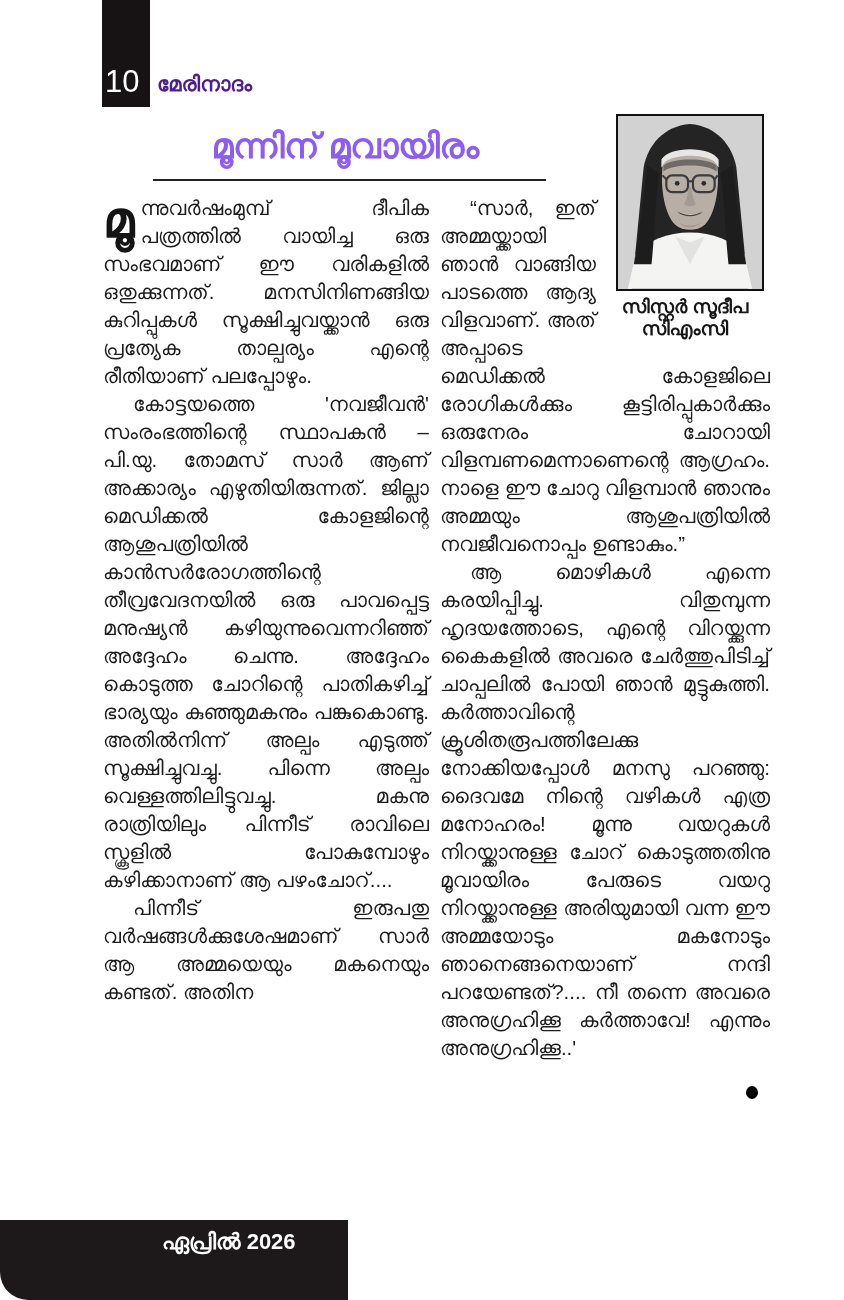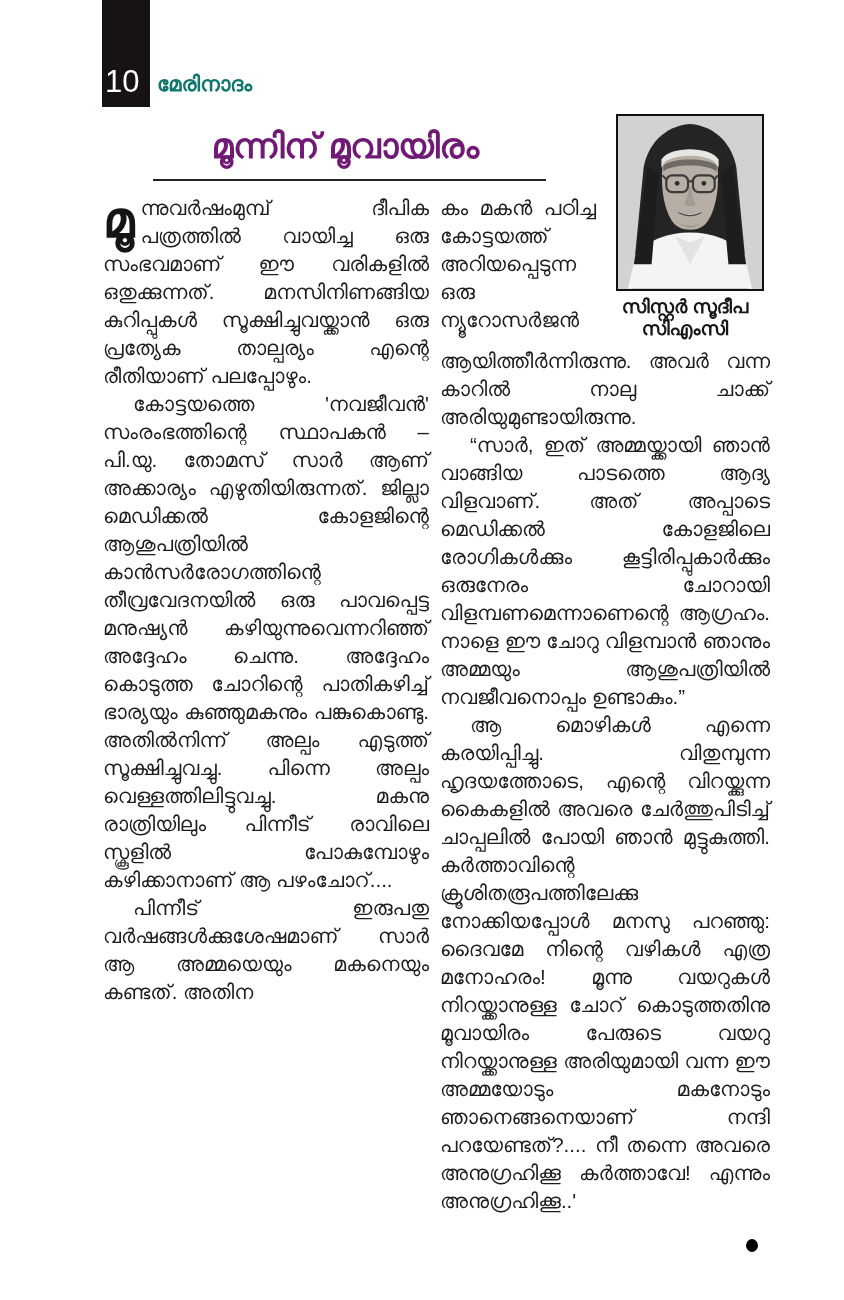--- a/index.html
+++ b/index.html
@@ -28,34 +28,34 @@
     font-size: 31px;
     line-height: 1;
     padding: 0 0 10px 3px;
     letter-spacing: 0px;
   }
   .magazine-title {
     position: absolute;
     left: 157px; top: 72px;
     font-size: 21px;
     font-weight: bold;
-    color: #0f766e;
+    color: #4c1d95;
   }
 
   
   .article-title {
     position: absolute;
     left: 110px; top: 126px;
     width: 470px;
     margin: 0;
     text-align: center;
     font-size: 35px;
     line-height: 40px;
     font-weight: bold;
-    color: #701a75;
+    color: #8b5cf6;
     letter-spacing: -0.5px;
   }
   .title-rule {
     position: absolute;
     left: 153px; top: 179px;
     width: 393px; height: 2px;
     background: #222222;
   }
 
   
@@ -190,23 +190,25 @@
         </svg>
       </div>
       <div class="photo-caption">
         <div>സിസ്റ്റർ സൂദീപ</div>
         <div>സിഎംസി</div>
       </div>
     </div>
 
     <div class="photo-wrap-spacer"></div>
 
-    <p class="no-indent">കം മകൻ പഠിച്ച കോട്ടയത്ത് അറിയപ്പെടുന്ന ഒരു ന്യൂറോസർജൻ ആയിത്തീർന്നിരുന്നു. അവർ വന്ന കാറിൽ നാലു ചാക്ക് അരിയുമുണ്ടായിരുന്നു.</p>
     <p>“സാർ, ഇത് അമ്മയ്ക്കായി ഞാൻ വാങ്ങിയ പാടത്തെ ആദ്യ വിളവാണ്. അത് അപ്പാടെ മെഡിക്കൽ കോളജിലെ രോഗികൾക്കും കൂട്ടിരിപ്പുകാർക്കും ഒരുനേരം ചോറായി വിളമ്പണമെന്നാണെന്റെ ആഗ്രഹം. നാളെ ഈ ചോറു വിളമ്പാൻ ഞാനും അമ്മയും ആശുപത്രിയിൽ നവജീവനൊപ്പം ഉണ്ടാകും.”</p>
     <p>ആ മൊഴികൾ എന്നെ കരയിപ്പിച്ചു. വിതുമ്പുന്ന ഹൃദയത്തോടെ, എന്റെ വിറയ്ക്കുന്ന കൈകളിൽ അവരെ ചേർത്തുപിടിച്ച് ചാപ്പലിൽ പോയി ഞാൻ മുട്ടുകുത്തി. കർത്താവിന്റെ ക്രൂശിതരൂപത്തിലേക്കു നോക്കിയപ്പോൾ മനസു പറഞ്ഞു: ദൈവമേ നിന്റെ വഴികൾ എത്ര മനോഹരം! മൂന്നു വയറുകൾ നിറയ്ക്കാനുള്ള ചോറ് കൊടുത്തതിനു മൂവായിരം പേരുടെ വയറു നിറയ്ക്കാനുള്ള അരിയുമായി വന്ന ഈ അമ്മയോടും മകനോടും ഞാനെങ്ങനെയാണ് നന്ദി പറയേണ്ടത്?.... നീ തന്നെ അവരെ അനുഗ്രഹിക്കൂ കർത്താവേ! എന്നും അനുഗ്രഹിക്കൂ..'</p>
 
     <div class="end-mark-row">
       <span class="end-mark"></span>
     </div>
   </div>
 
+  <div class="footer-bar">
+    <span class="issue-label">ഏപ്രിൽ 2026</span>
+  </div>
 
 </div>
 
 </body></html>

